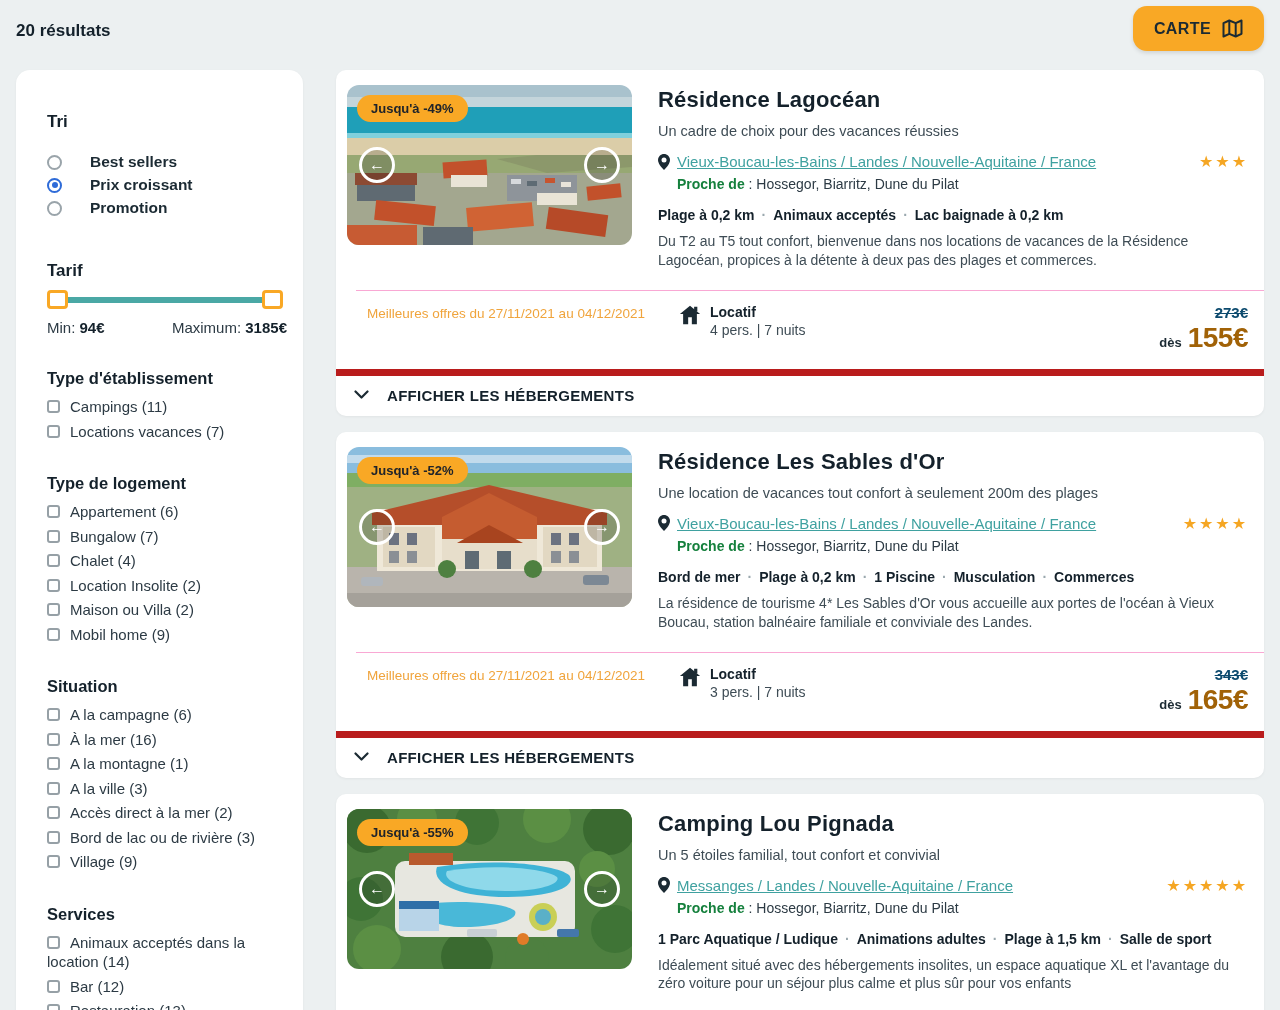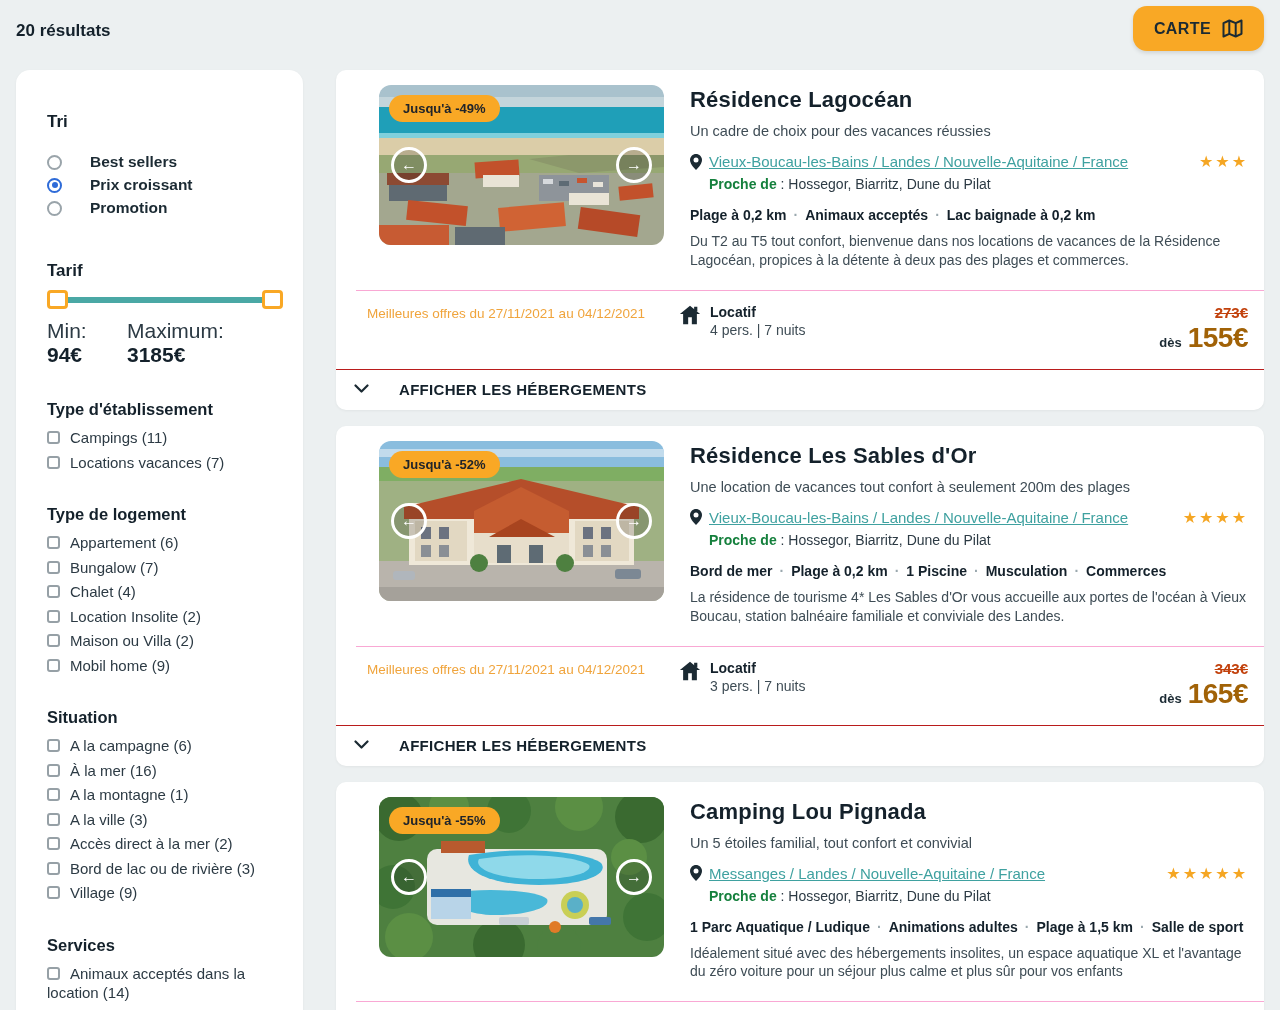--- a/index.html
+++ b/index.html
@@ -41,39 +41,39 @@
   .radio-label { font-size:15.5px; font-weight:bold; color:#1B2A33; }
   .tarif-title { margin-top:44px; }
   .slider { position:relative; height:20px; margin-top:9px; width:236px; }
   .slider-track { position:absolute; left:0; right:0; top:7px; height:6px; background:#4AA8A5; border-radius:3px; }
   .slider-handle {
     position:absolute; top:0; width:21px; height:19px; background:#fff;
     border:3px solid #F9A825; border-radius:4px; cursor:pointer;
   }
   .slider-handle.left { left:0; }
   .slider-handle.right { right:0; }
-  .minmax { display:flex; justify-content:space-between; width:240px; margin-top:9px; font-size:21px; color:#2C3A44; }
+  .minmax { display:flex; justify-content:space-between; width:240px; margin-top:9px; font-size:15px; color:#2C3A44; }
   .minmax b { color:#14212B; }
   .filter-group { margin-top:33px; }
   .filter-group .sb-title { font-size:16.5px; margin-bottom:9px; }
   .cb-row { display:block; font-size:15px; line-height:19.5px; margin-bottom:5px; color:#2C3A44; cursor:pointer; }
   .cb {
     display:inline-block; width:13px; height:13px; border:2px solid #96A0A6;
     border-radius:3px; background:#fff; margin-right:10px; vertical-align:-1px;
   }
   
   .results { position:absolute; left:336px; top:70px; width:928px; }
   .card {
     background:#fff; border-radius:10px; box-shadow:0 1px 3px rgba(0,0,0,.05);
     margin-bottom:16px; overflow:hidden;
   }
   .card-top { display:flex; gap:26px; padding:15px 16px 20px 11px; }
   .photo {
     position:relative; width:285px; height:160px; border-radius:12px;
-    overflow:hidden; flex:none;margin-left:32px;
+    overflow:hidden; flex:none;
   }
   .photo svg { position:absolute; inset:0; }
   .badge {
     position:absolute; top:10px; left:10px; background:#F9A825; color:#20242A;
     font-size:13px; font-weight:bold; padding:6px 14px; border-radius:16px; z-index:3;
   }
   .img-nav {
     position:absolute; top:50%; margin-top:-18px; width:36px; height:36px;
     border:3px solid #fff; border-radius:50%; background:rgba(30,30,30,.18);
     display:flex; align-items:center; justify-content:center;
@@ -94,26 +94,26 @@
   .desc { font-size:14px; color:#3E4C55; line-height:1.35; margin-top:9px; }
   .card-mid {
     border-top:1px solid #f9a8d4; display:flex; align-items:flex-start;
     padding:13px 16px 15px 11px; min-height:67px;margin-left:20px;
   }
   .offer-dates { flex:none; width:312px; font-size:13.5px; color:#F0A43C; padding-top:2px; }
   .rental { display:flex; gap:9px; }
   .rental-type { font-size:14px; font-weight:bold; color:#14212B; }
   .occupancy { font-size:14px; color:#3E4C55; margin-top:2px; }
   .price-block { margin-left:auto; text-align:right; }
-  .old-price { font-size:15px; font-weight:bold; color:#c2410c; text-decoration:line-through; }
+  .old-price { font-size:15px; font-weight:bold; color:#0c4a6e; text-decoration:line-through; }
   .new-price { display:flex; align-items:baseline; justify-content:flex-end; gap:6px; margin-top:1px; }
   .price-prefix { font-size:13px; font-weight:bold; }
   .price { font-size:28px; font-weight:bold; letter-spacing:-.5px; color:#a16207; }
   .card-expand {
-    border-top:1px solid #b91c1c; display:flex; align-items:center; gap:30px;
+    border-top:7px solid #b91c1c; display:flex; align-items:center; gap:18px;
     padding:11px 16px 12px 18px; cursor:pointer;
   }
   .expand-label { font-size:15px; font-weight:bold; letter-spacing:.3px; color:#14212B; }
   .icon { flex:none; display:inline-flex; }
 </style>
 </head>
 <body>
 
 <div class="results-count">20 résultats</div>
 <button class="map-btn">

